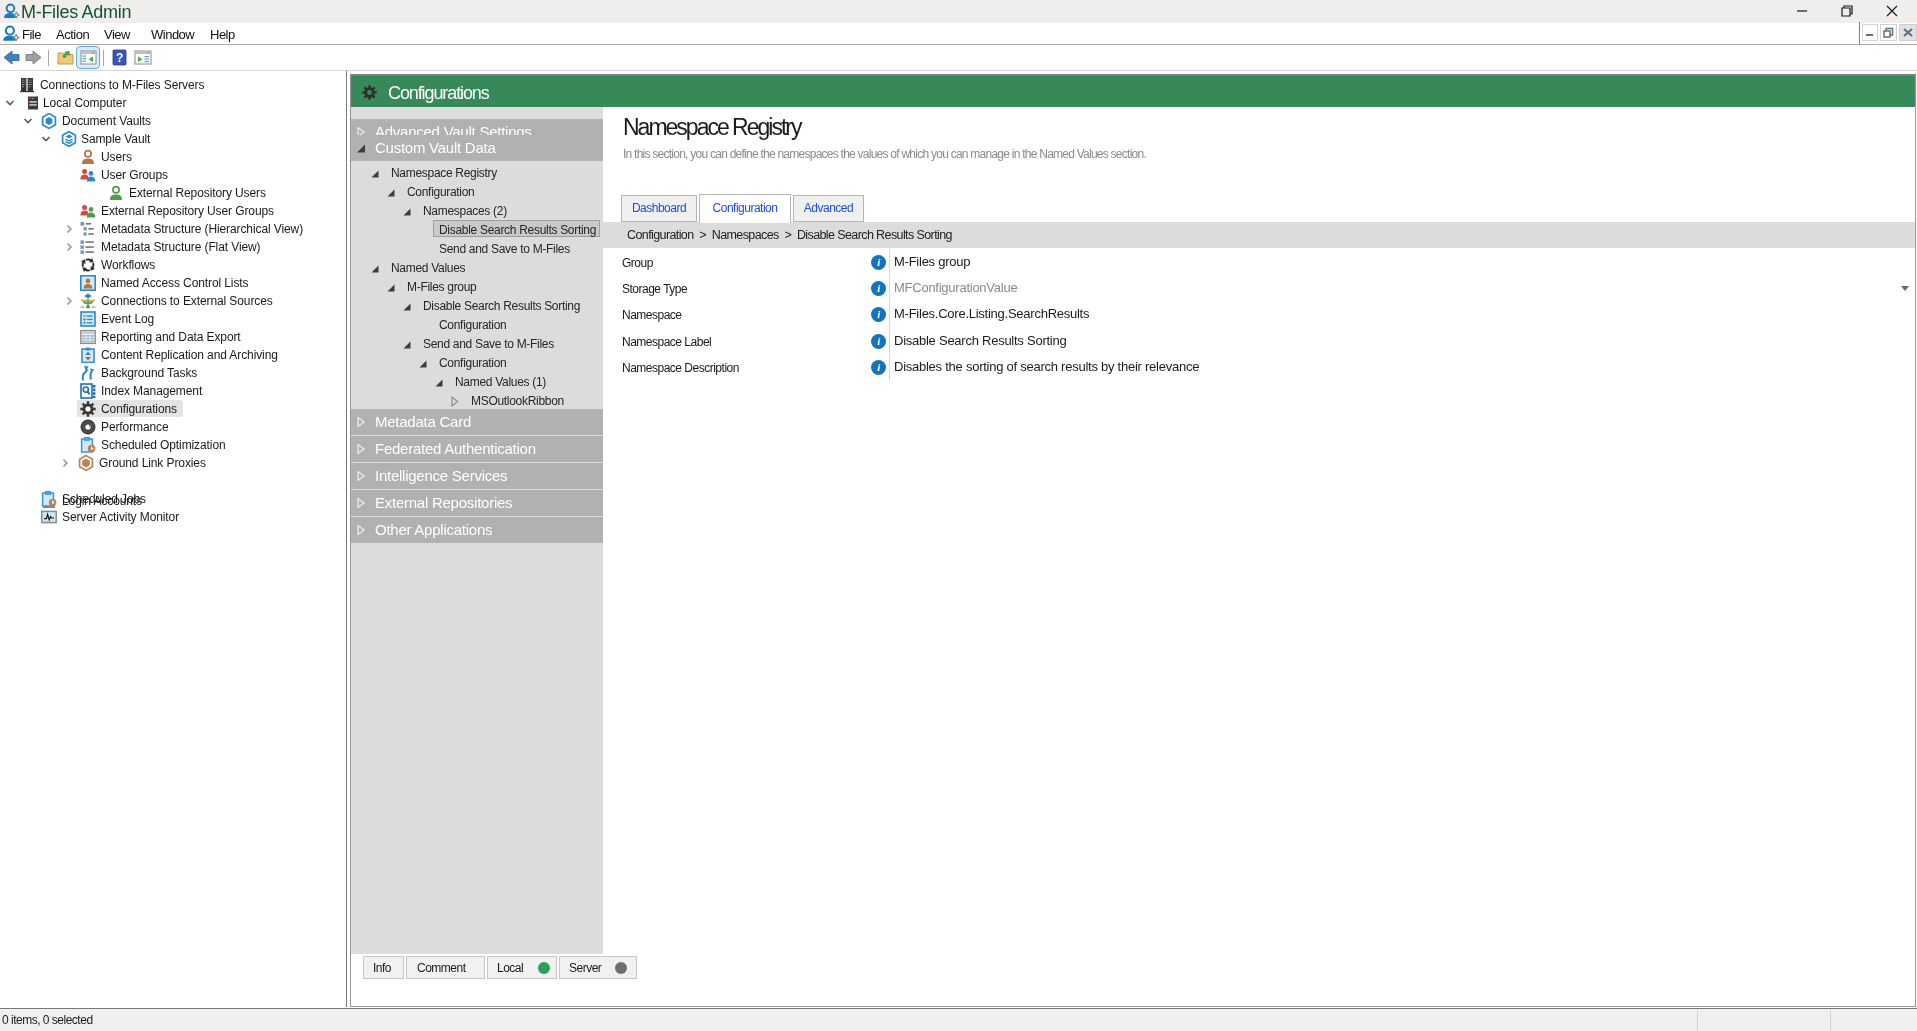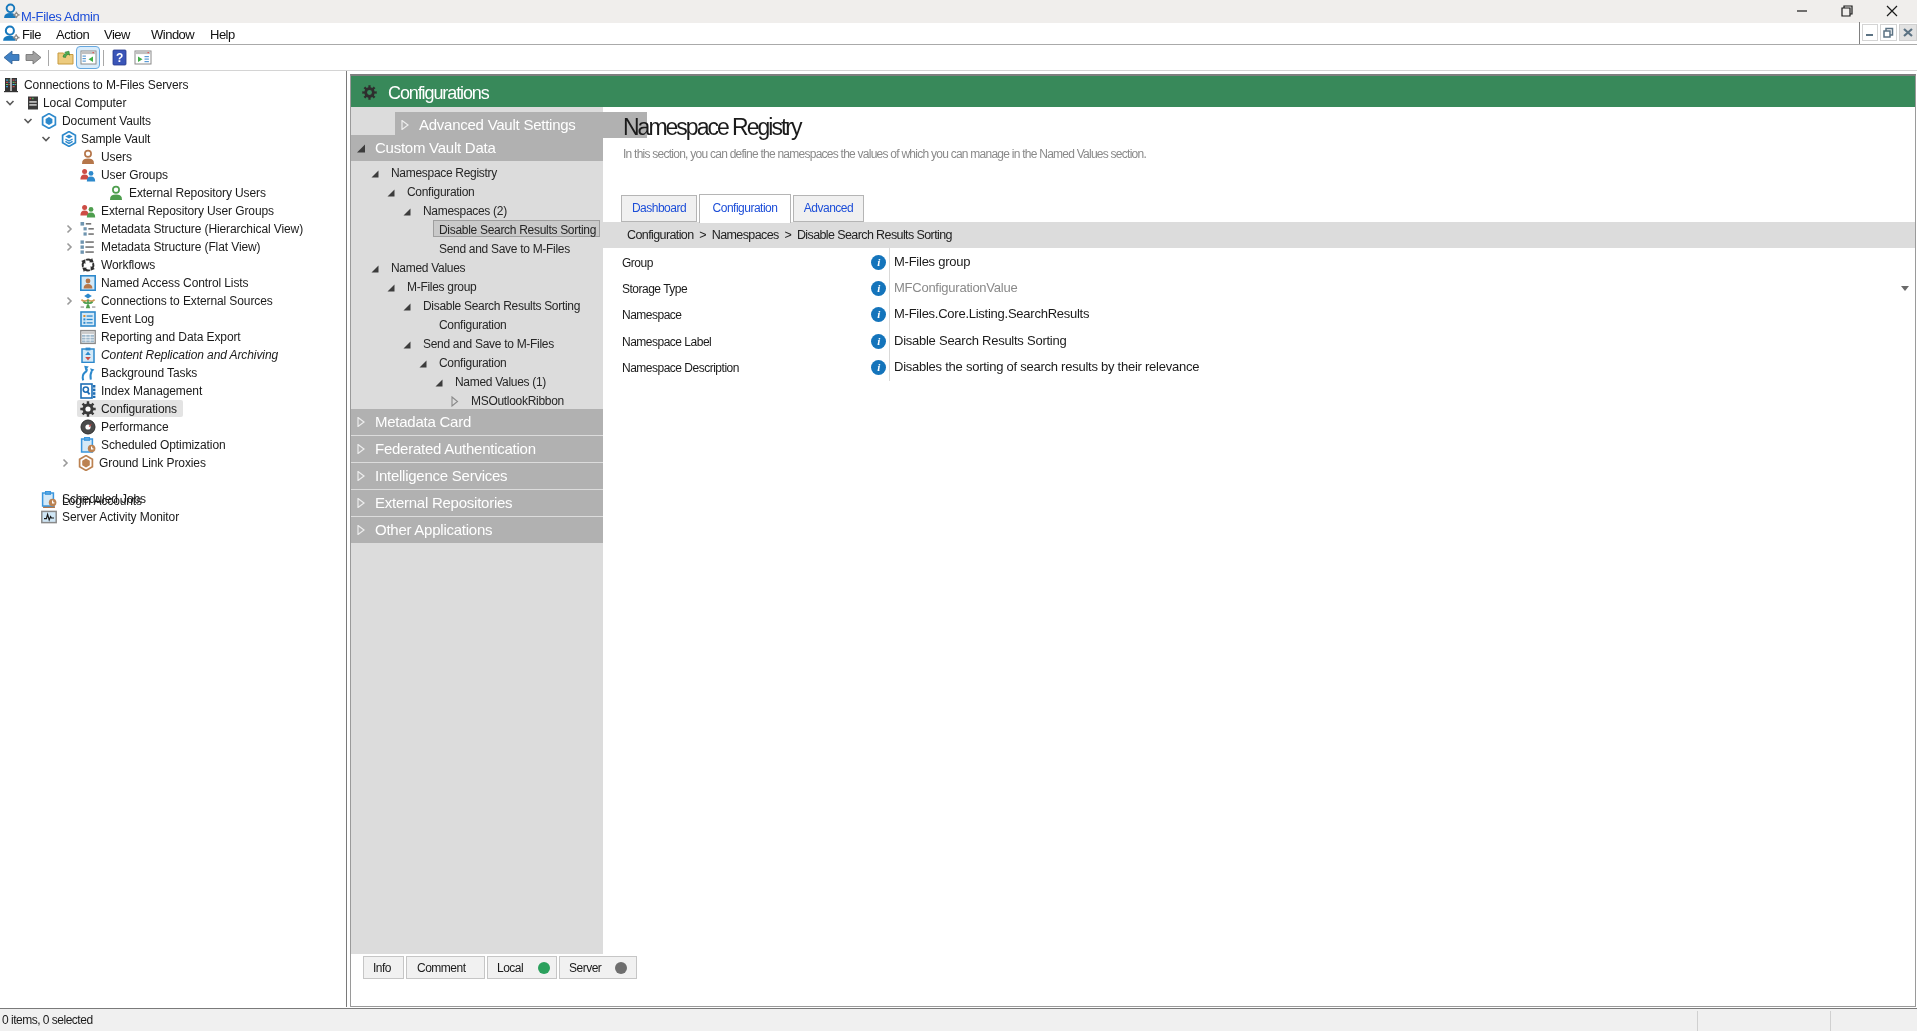--- a/index.html
+++ b/index.html
@@ -1,20 +1,20 @@
 <!DOCTYPE html>
 <html><head>
 <meta charset="utf-8">
 <style>
 html,body{margin:0;padding:0;}
 body{width:1917px;height:1031px;position:relative;font-family:"Liberation Sans",sans-serif;background:#fff;overflow:hidden;letter-spacing:-0.5px;}
 .abs{position:absolute;}
 
 #titlebar{left:0;top:0;width:1917px;height:23px;background:#f0eeec;}
-#titletext{left:21px;top:9px;font-size:13px;color:#1d4ed8;letter-spacing:-0.3px;}
+#titletext{left:21px;top:2px;font-size:18px;color:#14532d;letter-spacing:-0.3px;}
 #menubar{left:0;top:23px;width:1917px;height:22px;background:#fff;border-bottom:1px solid #aaaaaa;box-sizing:border-box;}
 .menuitem{top:27px;font-size:13px;color:#111;}
 #toolbar{left:0;top:45px;width:1917px;height:26px;background:#fff;border-bottom:1px solid #d4d4d4;box-sizing:border-box;}
 .tsep{top:5px;width:1px;height:16px;background:#a8a8a8;}
 #statusbar{left:0;top:1008px;width:1917px;height:23px;background:#f0f0f0;border-top:1px solid #7a7a7a;box-sizing:border-box;font-size:12px;color:#1a1a1a;}
 .sdiv{top:3px;width:1px;height:20px;background:#d0d0d0;}
 
 #leftpanel{left:0;top:71px;width:347px;height:936px;background:#fff;border-right:1px solid #7a7a7a;box-sizing:border-box;}
 .trow{position:absolute;height:18px;font-size:12px;color:#1a1a1a;white-space:nowrap;letter-spacing:-0.1px;}
 .trow .lbl{position:absolute;top:2px;}
@@ -302,21 +302,21 @@
     <g fill="#5b9bd5">
       <rect x="10.5" y="7" width="4.4" height="1.2"></rect>
       <rect x="10.5" y="9.5" width="4.4" height="1.2"></rect>
       <rect x="10.5" y="12" width="4.4" height="1.2"></rect>
     </g>
   </svg>
 <div class="tsep abs" style="left:48px;top:50px;"></div>
 <div class="tsep abs" style="left:103px;top:50px;"></div>
 <div id="leftpanel" class="abs"></div>
 <div class="selbox abs" style="left:77px;top:400px;width:106px;height:17px;"></div>
-<div class="trow abs" style="left:0;top:76px;width:401px;">
+<div class="trow abs" style="left:16px;top:76px;width:401px;">
     <svg class="ticon" style="left:3px">
       <use href="#i-servers"></use>
     </svg>
     <span class="lbl" style="left:24px">Connections to M-Files Servers</span>
   </div>
 <div class="trow abs" style="left:0;top:94px;width:347px;">
     <svg class="chev" style="left:4px">
       <use href="#i-chev-open"></use>
     </svg>
     <svg class="ticon" style="left:25px">
@@ -410,21 +410,21 @@
       <use href="#i-eventlog"></use>
     </svg>
     <span class="lbl" style="left:101px">Event Log</span>
   </div>
 <div class="trow abs" style="left:0;top:328px;width:347px;">
     <svg class="ticon" style="left:80px">
       <use href="#i-report"></use>
     </svg>
     <span class="lbl" style="left:101px">Reporting and Data Export</span>
   </div>
-<div class="trow abs" style="left:0;top:346px;width:347px;font-style:italic;">
+<div class="trow abs" style="left:0;top:346px;width:347px;">
     <svg class="ticon" style="left:80px">
       <use href="#i-replic"></use>
     </svg>
     <span class="lbl" style="left:101px">Content Replication and Archiving</span>
   </div>
 <div class="trow abs" style="left:0;top:364px;width:347px;">
     <svg class="ticon" style="left:80px">
       <use href="#i-bgtask"></use>
     </svg>
     <span class="lbl" style="left:101px">Background Tasks</span>
@@ -480,21 +480,21 @@
     </svg>
     <span class="lbl" style="left:62px">Server Activity Monitor</span>
   </div>
 <div id="mainpanel" class="abs"></div>
 <div id="greenbar" class="abs"></div>
 <svg class="abs" style="left:362px;top:85px;width:15px;height:15px;color:#2e2e2e">
     <use href="#i-gear2"></use>
   </svg>
 <div id="greentitle" class="abs" style="left:388px;top:83px;font-size:18px;color:#fff;letter-spacing:-1.1px;">Configurations</div>
 <div id="midcol" class="abs"></div>
-<div class="acch abs" style="left:351px;top:112px;margin-left:44px;">
+<div class="acch abs" style="left:351px;top:119px;">
     <svg style="position:absolute;left:6px;top:8px;width:9px;height:10px">
       <path d="M1 0.5 L7 5 L1 9.5 Z" fill="none" stroke="#ededed" stroke-width="1.2"></path>
     </svg>
     <span class="at">Advanced Vault Settings</span>
   </div>
 <div class="acch abs" style="left:351px;top:135px;">
     <svg style="position:absolute;left:5px;top:9px;width:10px;height:9px">
       <path d="M9 0.5 L9 8.5 L1 8.5 Z" fill="#3c3c3c"></path>
     </svg>
     <span class="at">Custom Vault Data</span>

